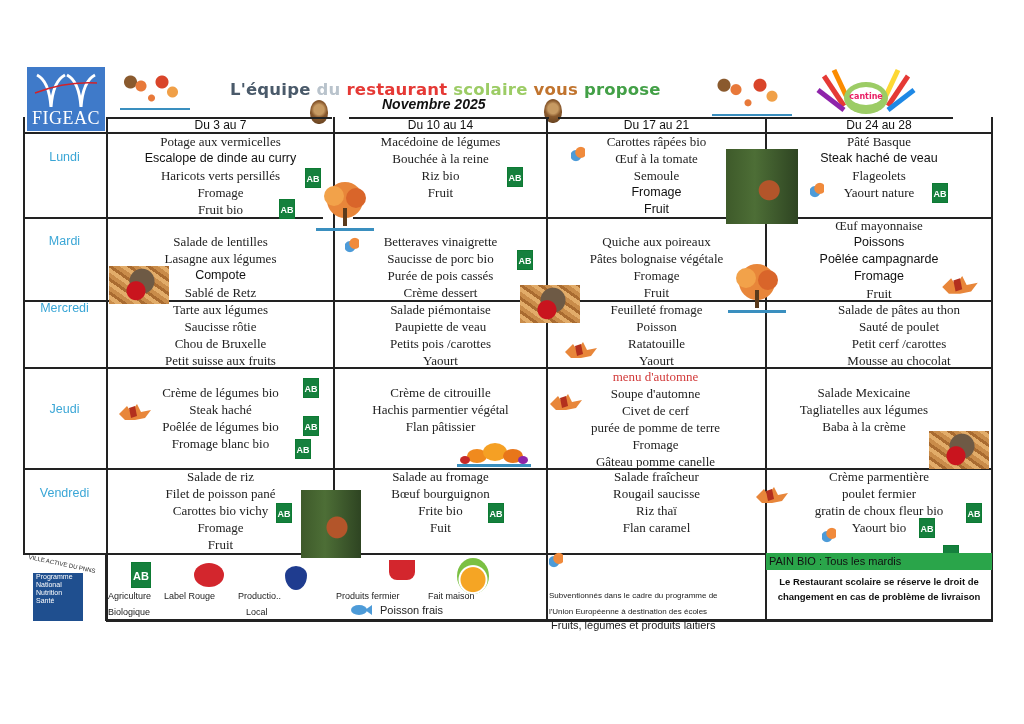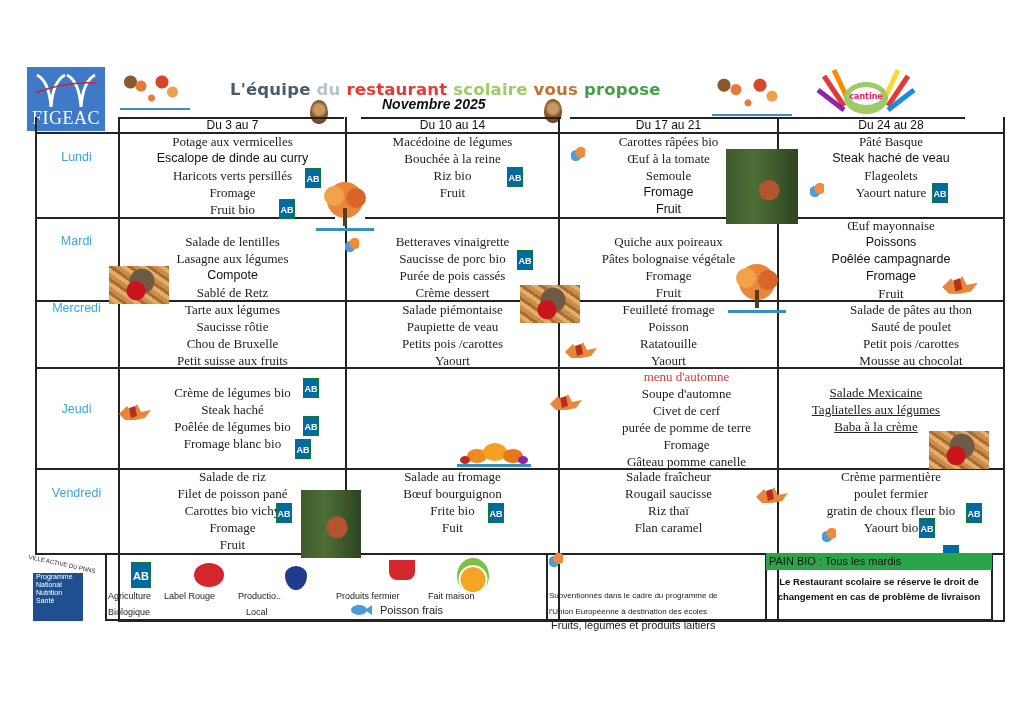--- a/index.html
+++ b/index.html
@@ -29,21 +29,21 @@
 
   .day { position:absolute; left:0; width:83px; font-family:"Liberation Sans", sans-serif;
          font-size:12.5px; color:#3aa6d6; text-align:center; }
 
   .cell { position:absolute; display:flex; flex-direction:column; align-items:center;
           font-size:13px; line-height:17px; text-align:center; color:#222; }
   .cell .b { font-family:"Liberation Sans", sans-serif; font-size:12.5px; color:#111; }
   .cell .red { color:#d23a3a; }
 
   
-  .ab { position:absolute; width:16px; height:20px; background:#0369a1; border:1px solid #0d7a33;
+  .ab { position:absolute; width:16px; height:20px; background:#15803d; border:1px solid #0d7a33;
         color:#fff; font-family:"Liberation Sans", sans-serif; font-size:9px; font-weight:bold;
         text-align:center; line-height:20px; box-sizing:border-box; }
   .tree { position:absolute; width:58px; height:52px; }
   .leaf { position:absolute; width:36px; height:18px; }
   .hedgehog { position:absolute; width:60px; height:38px;
               background: radial-gradient(circle at 45% 65%, #c9141e 0 9px, transparent 10px),
                           radial-gradient(circle at 55% 40%, #6e5a45 0 12px, transparent 13px),
                           repeating-linear-gradient(35deg,#c98c4a 0 4px,#e2ac69 4px 8px,#a96b30 8px 11px); }
   .squirrel { position:absolute; background:
               radial-gradient(ellipse at 60% 55%, #b3552a 0 10px, transparent 11px),
@@ -93,21 +93,21 @@
   <path d="M4 24 L30 44" stroke="#8e24aa" stroke-width="5"></path>
   <path d="M20 4 L36 38" stroke="#fb8c00" stroke-width="5"></path>
   <path d="M94 10 L74 40" stroke="#e53935" stroke-width="5"></path>
   <path d="M100 24 L74 44" stroke="#1e88e5" stroke-width="5"></path>
   <path d="M84 4 L68 38" stroke="#fdd835" stroke-width="5"></path>
   <ellipse cx="52" cy="32" rx="22" ry="16" fill="#9ccc65"></ellipse>
   <ellipse cx="52" cy="30" rx="16" ry="9" fill="#fff"></ellipse>
   <text x="52" y="33" font-size="8" text-anchor="middle" fill="#e91e63" font-family="DejaVu Sans, sans-serif" font-weight="bold">cantine</text>
 </svg>
 
-<div class="abs grid" style="height:506px;margin-left:12px;">
+<div class="abs grid" style="height:506px;">
 
   <div class="hline" style="left:84px;top:0;width:225px;"></div>
   <div class="hline" style="left:326px;top:0;width:200px;"></div>
   <div class="hline" style="left:535px;top:0;width:395px;"></div>
   <div class="hline" style="left:0;top:15px;width:970px;"></div>
   <div class="hline" style="left:0;top:100px;width:300px;"></div>
   <div class="hline" style="left:330px;top:100px;width:640px;"></div>
   <div class="hline" style="left:0;top:183px;width:970px;"></div>
   <div class="hline" style="left:0;top:250px;width:970px;"></div>
   <div class="hline" style="left:0;top:351px;width:970px;"></div>
@@ -199,39 +199,44 @@
     </div>
   <div class="cell" style="left:525px;width:217px;top:184px;">
       <div>Feuilleté fromage</div>
       <div>Poisson</div>
       <div>Ratatouille</div>
       <div>Yaourt</div>
     </div>
   <div class="cell" style="left:744px;width:224px;top:184px;padding-left:20px;">
       <div>Salade de pâtes au thon</div>
       <div>Sauté de poulet</div>
-      <div>Petit pois /carottes</div>
+      <div>Petit cerf /carottes</div>
       <div>Mousse au chocolat</div>
     </div>
 
   <div class="cell" style="left:85px;width:225px;top:267px;">
       <div>Crème de légumes bio</div>
       <div>Steak haché</div>
       <div>Poêlée de légumes bio</div>
       <div>Fromage blanc bio</div>
     </div>
-  <div class="cell" style="left:543px;width:217px;top:251px;">
+  <div class="cell" style="left:312px;width:211px;top:267px;">
+      <div>Crème de citrouille</div>
+      <div>Hachis parmentier végétal</div>
+      <div>Flan pâtissier</div>
+    </div>
+  <div class="cell" style="left:524px;width:217px;top:251px;">
       <div class="red">menu d'automne</div>
       <div>Soupe  d'automne</div>
       <div>Civet de cerf</div>
       <div>purée de pomme de terre</div>
       <div>Fromage</div>
       <div>Gâteau pomme canelle</div>
     </div>
-  <div class="cell" style="left:744px;width:194px;top:267px;text-decoration:underline;">
+  <div class="cell" style="left:744px;width:194px;top:267px;">
       <div>Salade Mexicaine</div>
       <div>Tagliatelles aux légumes</div>
       <div>Baba à la crème</div>
     </div>
 
   <div class="cell" style="left:85px;width:225px;top:351px;">
       <div>Salade de riz</div>
       <div>Filet de poisson pané</div>
       <div>Carottes bio vichy</div>
       <div>Fromage</div>

